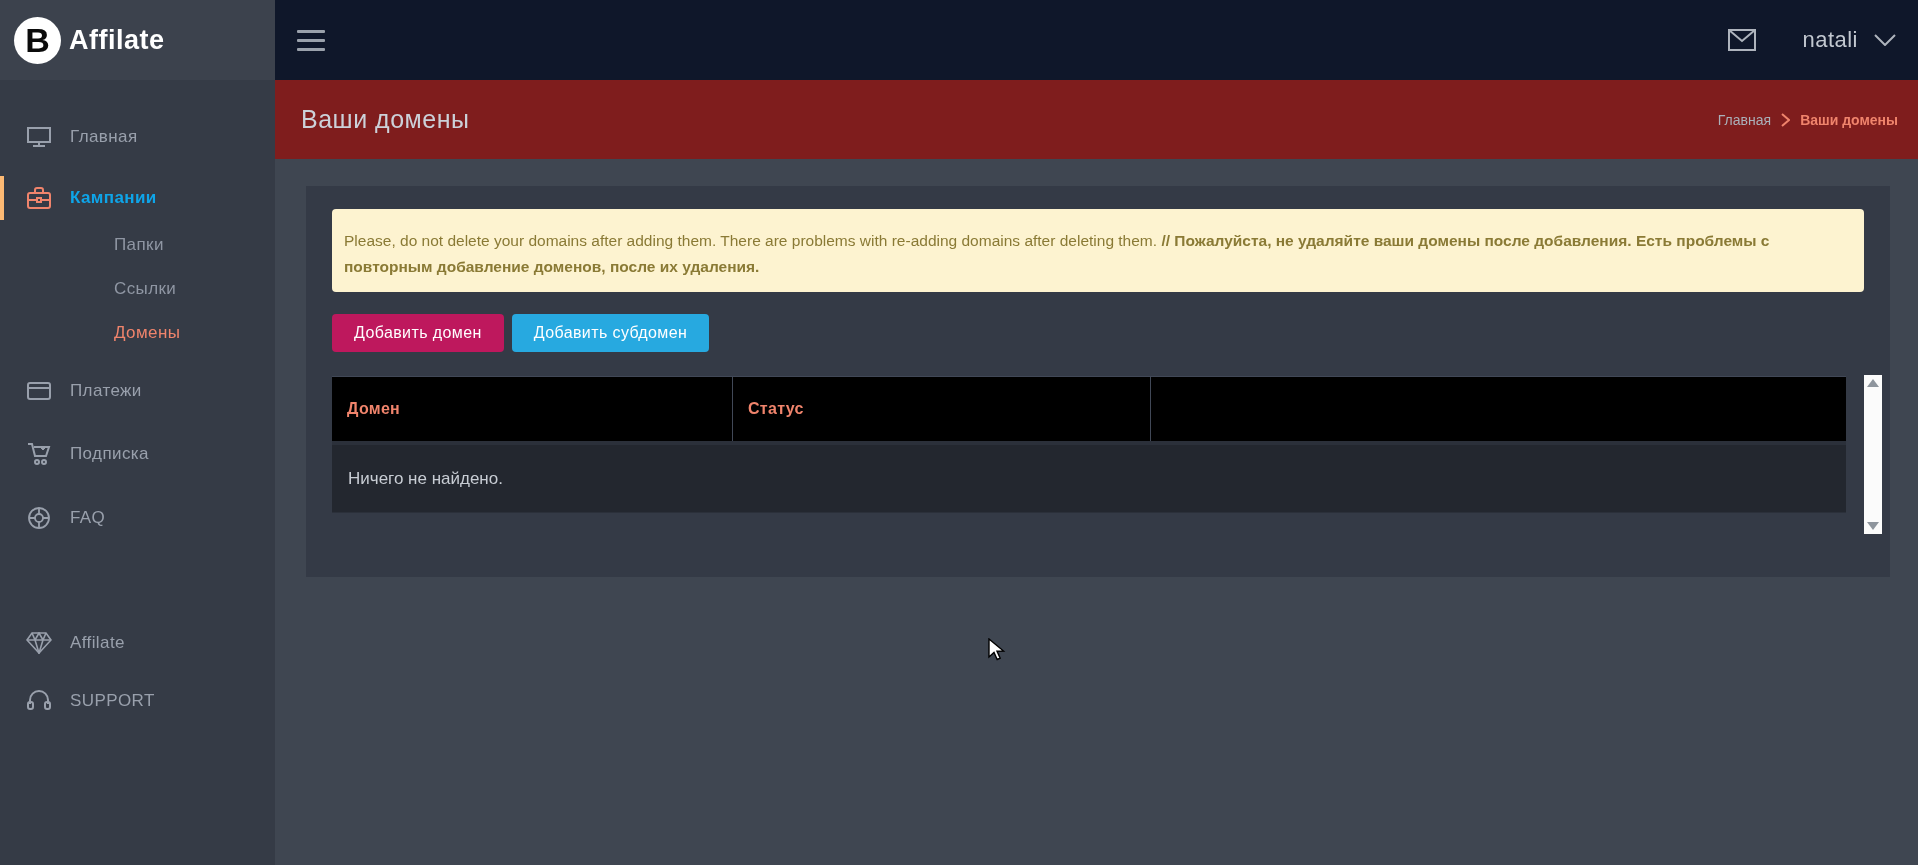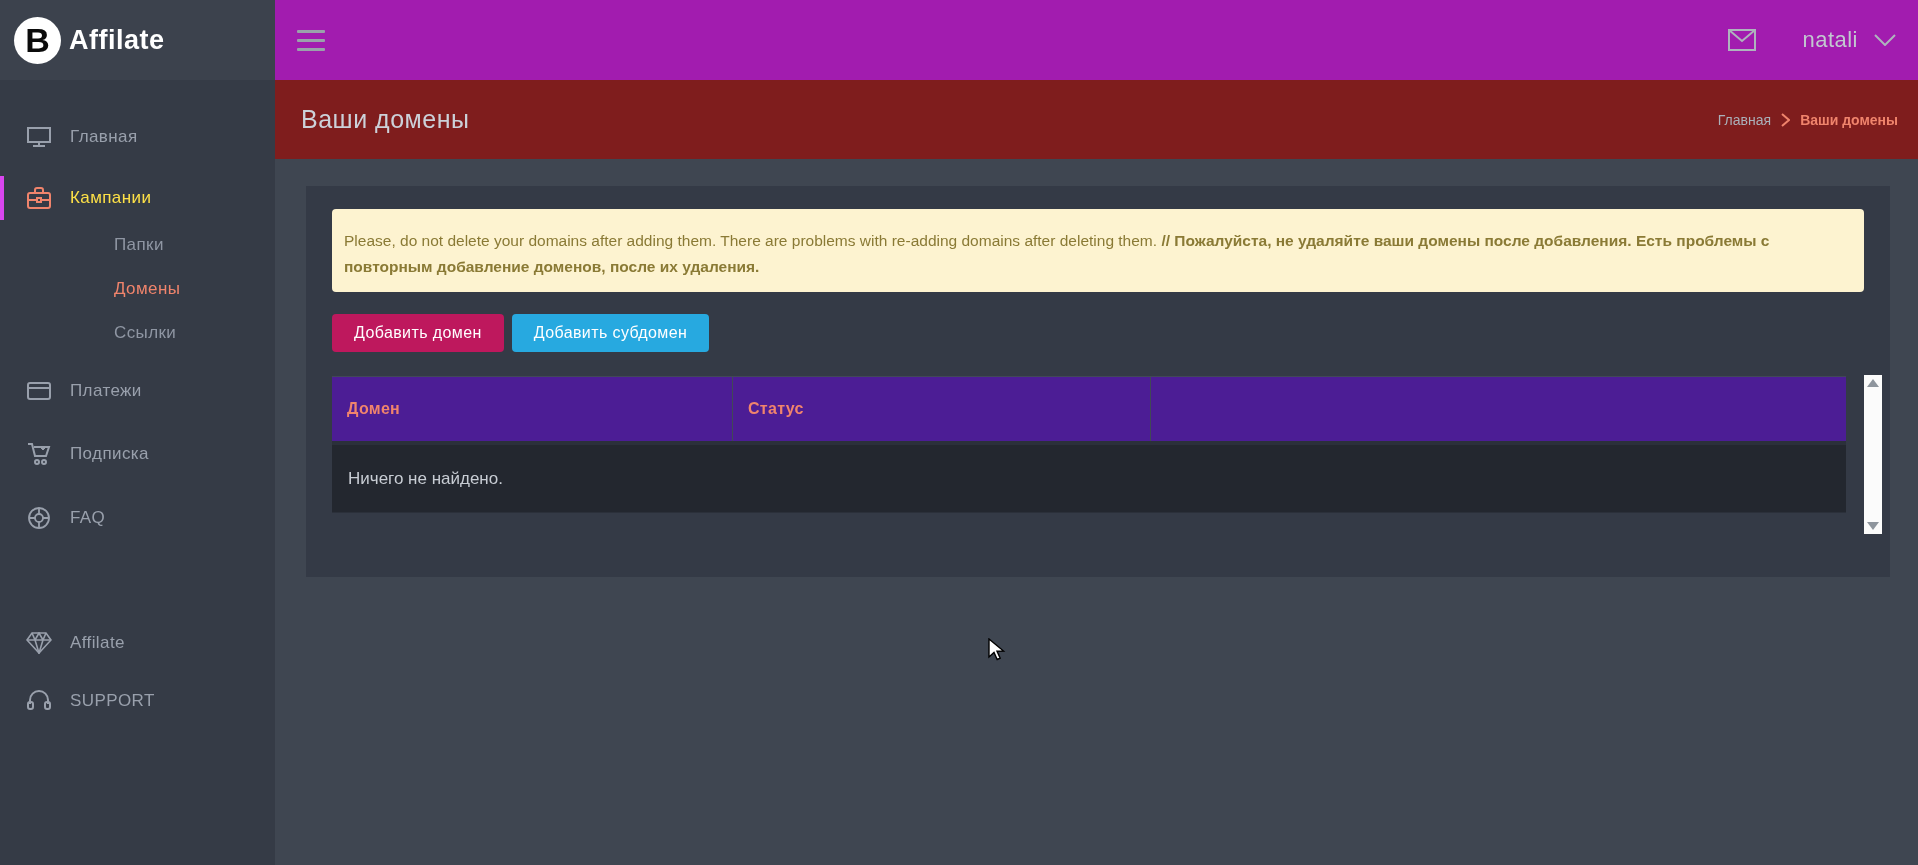--- a/index.html
+++ b/index.html
@@ -5,41 +5,41 @@
   * { margin:0; padding:0; box-sizing:border-box; }
   html,body { width:1918px; height:865px; overflow:hidden;
     font-family:"Liberation Sans", sans-serif; background:#3f4651; }
 
   
   .topbar { display:flex; height:80px; width:100%; }
   .brand { width:275px; height:80px; background:#3c424d; display:flex; align-items:center; padding-left:14px; flex-shrink:0; }
   .brand-logo { width:47px; height:47px; border-radius:50%; background:#ffffff; color:#0b0b0b;
     display:flex; align-items:center; justify-content:center; font-weight:bold; font-size:34px; }
   .brand-name { color:#ffffff; font-weight:bold; font-size:27px; margin-left:8px; letter-spacing:.5px; }
-  .topbar-right { flex:1; background:#a21caf; display:flex; align-items:center; }
+  .topbar-right { flex:1; background:#0f172a; display:flex; align-items:center; }
   .hamburger { margin-left:22px; cursor:pointer; }
   .hamburger span { display:block; width:28px; height:3px; background:#9aa1ab; margin:6px 0; border-radius:1px; }
   .topbar-spacer { flex:1; }
   .mail-btn { margin-right:46px; cursor:pointer; display:flex; }
   .user-area { display:flex; align-items:center; margin-right:22px; cursor:pointer; }
   .user-name { color:#c2c8d0; font-size:22px; font-weight:300; letter-spacing:.5px; }
   .user-caret { margin-left:16px; display:flex; }
 
   
   .layout { display:flex; height:785px; }
   .sidebar { width:275px; background:#353b46; flex-shrink:0; }
   .content { flex:1; display:flex; flex-direction:column; }
 
   
   .nav { list-style:none; }
   .nav-item { display:flex; align-items:center; height:44px; padding-left:22px;
     color:#99a0ac; font-size:17px; font-weight:300; letter-spacing:.4px; cursor:pointer;
     border-left:4px solid transparent; }
   .nav-item .nav-ic { width:26px; display:flex; justify-content:center; margin-right:18px; }
-  .nav-item.active-parent { color:#fde047; border-left:4px solid #d946ef; }
+  .nav-item.active-parent { color:#0ea5e9; border-left:4px solid #fdba74;font-weight:bold; }
   .nav-item.sub { padding-left:110px; color:#8f96a3; }
   .nav-item.sub.active { color:#f0846c; }
   .m-top-35{margin-top:35px}.m-top-17{margin-top:17px}.m-top-3{margin-top:3px}
   .m-top-0{margin-top:0}.m-top-14{margin-top:14px}.m-top-19{margin-top:19px}
   .m-top-81{margin-top:81px}.m-top-20{margin-top:20px}
 
   
   .page-head { height:79px; background:#7f1d1d; display:flex; align-items:center; padding:0 20px 0 26px; }
   .page-title { color:#ccd1d9; font-size:25px; font-weight:300; letter-spacing:.5px; }
   .crumbs { margin-left:auto; display:flex; align-items:center; font-size:14px; }
@@ -57,21 +57,21 @@
 
   .btn-row { margin-top:22px; display:flex; }
   .btn { height:38px; border:none; border-radius:4px; color:#ffffff; font-size:16px;
     font-family:"Liberation Sans", sans-serif; font-weight:300; letter-spacing:.4px;
     padding:0 22px; cursor:pointer; }
   .btn-green { background:#be185d; margin-right:8px; }
   .btn-blue  { background:#27a9e0; }
 
   
   .table-area { position:relative; margin-top:24px; height:159px; }
-  .t-head { display:flex; height:65px; background:#4c1d95; border-top:1px solid #414857; }
+  .t-head { display:flex; height:65px; background:#000000; border-top:1px solid #414857; }
   .t-th { display:flex; align-items:center; padding-left:15px; color:#f0846c;
     font-size:16px; font-weight:bold; letter-spacing:.3px; border-right:1px solid #414857; }
   .t-th:last-child { border-right:none; }
   .c1{width:401px}.c2{width:510px}.c3{width:418px}.c4{flex:1}
   .t-divider { height:4px; background:#2b303a; }
   .t-row { height:68px; background:#23272f; display:flex; align-items:center;
     padding-left:16px; color:#c8cdd4; font-size:17px; font-weight:300;
     border-bottom:1px solid #2b303a; }
 
   .scrollbar { position:absolute; top:-1px; right:-18px; width:18px; height:159px;
@@ -143,25 +143,25 @@
             <rect x="10" y="11" width="4" height="4" fill="none" stroke="#f0846c" stroke-width="2"></rect>
             <line x1="1" y1="13" x2="10" y2="13" stroke="#f0846c" stroke-width="2"></line>
             <line x1="14" y1="13" x2="23" y2="13" stroke="#f0846c" stroke-width="2"></line>
           </svg>
         </span>
         <span>Кампании</span>
       </li>
       <li class="nav-item sub m-top-3">
         <span>Папки</span>
       </li>
+      <li class="nav-item sub m-top-0">
+        <span>Ссылки</span>
+      </li>
       <li class="nav-item sub active m-top-0">
         <span>Домены</span>
-      </li>
-      <li class="nav-item sub m-top-0">
-        <span>Ссылки</span>
       </li>
       <li class="nav-item m-top-14">
         <span class="nav-ic">
           <svg width="24" height="18" viewBox="0 0 24 18">
             <rect x="1" y="1" width="22" height="16" rx="2" fill="none" stroke="#99a0ac" stroke-width="2"></rect>
             <line x1="1" y1="6" x2="23" y2="6" stroke="#99a0ac" stroke-width="2"></line>
           </svg>
         </span>
         <span>Платежи</span>
       </li>

